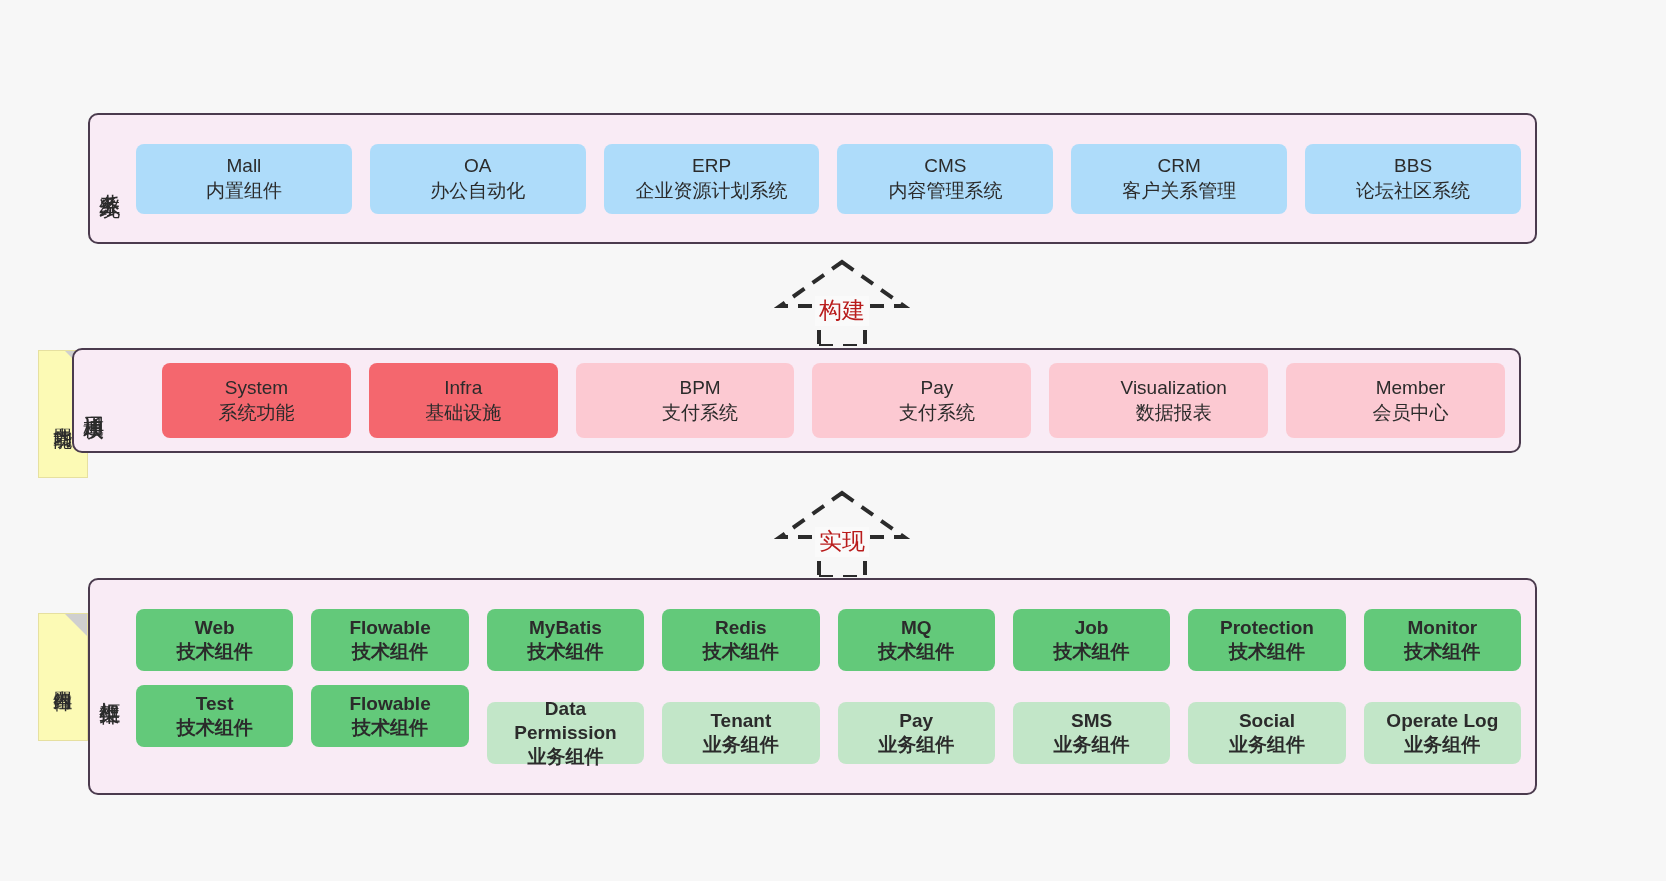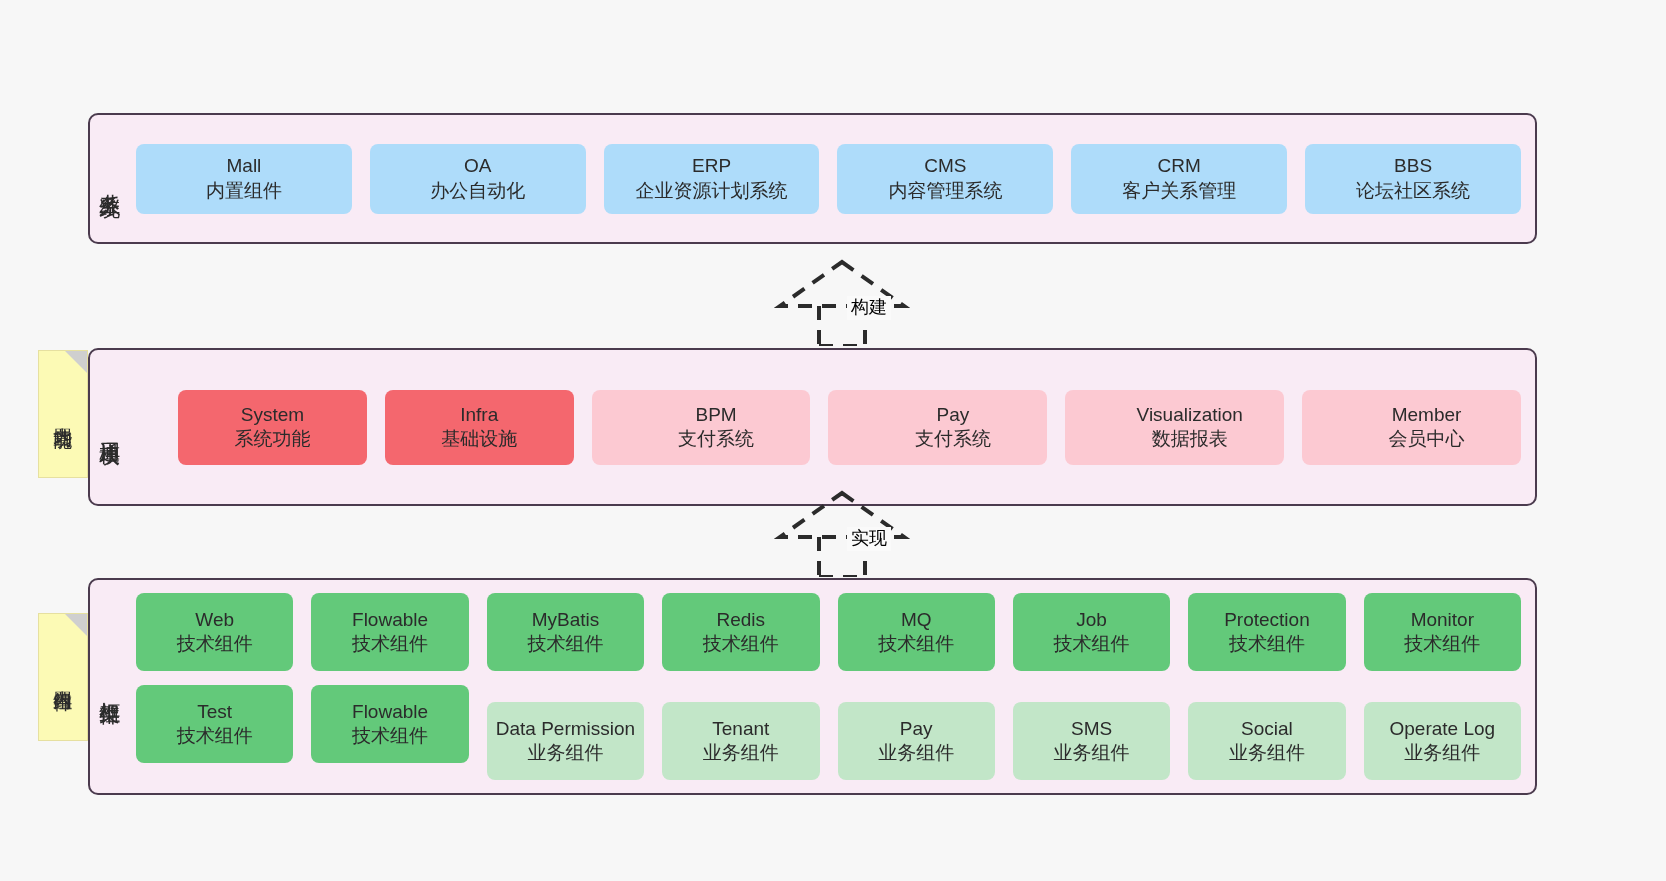--- a/index.html
+++ b/index.html
@@ -88,35 +88,35 @@
   
   #layer-business {
     left: 88px;
     top: 113px;
     width: 1449px;
     height: 131px;
   }
   #layer-business .card { height: 70px; }
 
   #layer-module {
-    left: 88px;
+    left: 72px;
     top: 348px;
     width: 1449px;
-    height: 158px;
+    height: 105px;
     gap: 42px;
   }
   #layer-module .card { height: 75px; }
 
   #layer-framework {
     left: 88px;
     top: 578px;
     width: 1449px;
     height: 217px;
   }
-  #layer-framework .card { height: 78px; }
+  #layer-framework .card { height: 62px; font-weight: bold; }
 
   
   .sticky {
     position: absolute;
     width: 50px;
     background: #FCFAB5;
     border: 1px solid #E6E0A0;
     box-sizing: border-box;
     display: flex;
     align-items: center;
@@ -161,26 +161,25 @@
     left: 0;
     top: 0;
   }
   .connector .conn-label {
     position: absolute;
     left: 50%;
     top: 40px;
     transform: translateX(-50%);
     background: #FAFAFA;
     padding: 1px 4px;
-    font-size: 18px;
+    font-size: 23px;
     line-height: 1.2;
-    color: #000000;
+    color: #b91c1c;
     white-space: nowrap;
     user-select: none;
-    margin-left: 27px;
   }
   #connector-build {
     left: 762px;
     top: 256px;
   }
   #connector-impl {
     left: 762px;
     top: 487px;
     text-align: center;
   }

